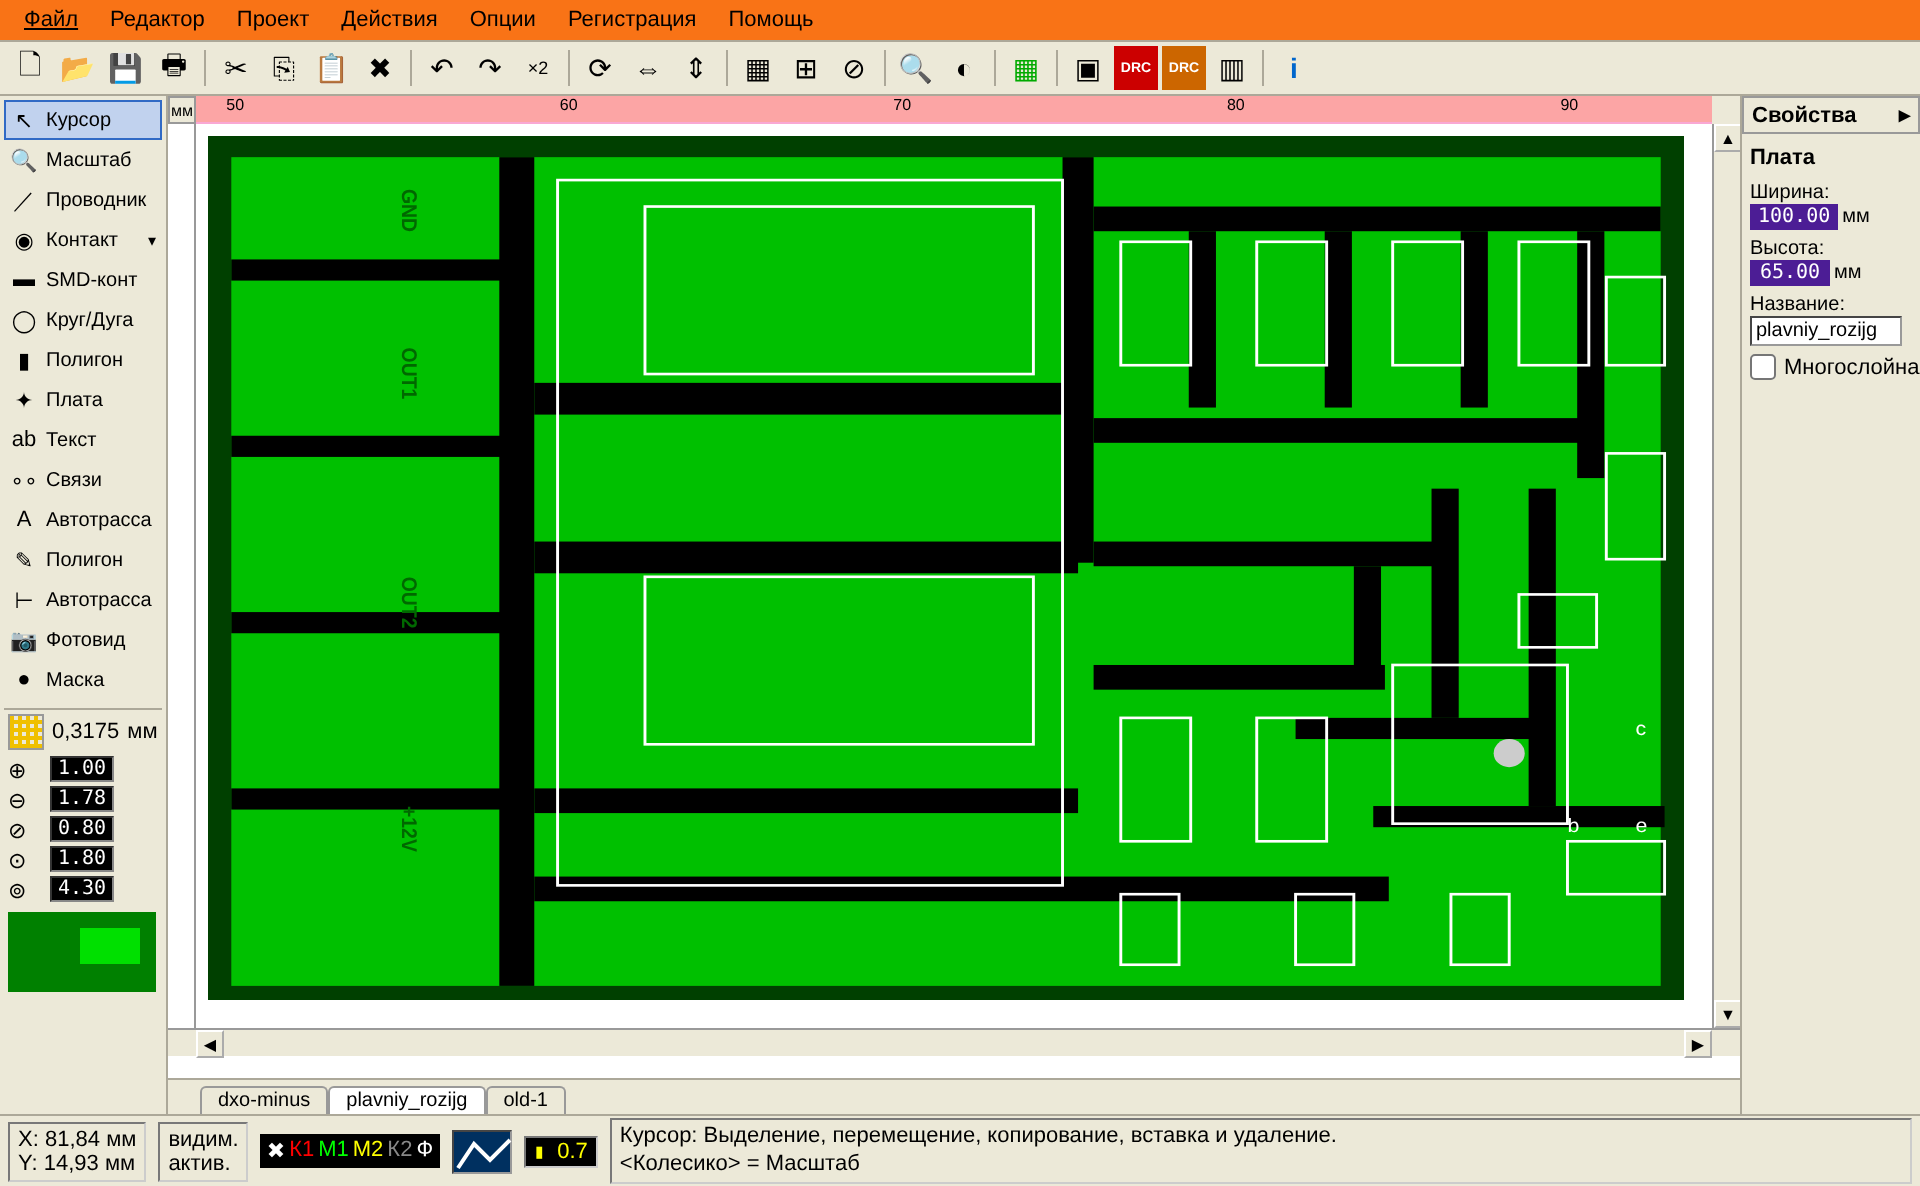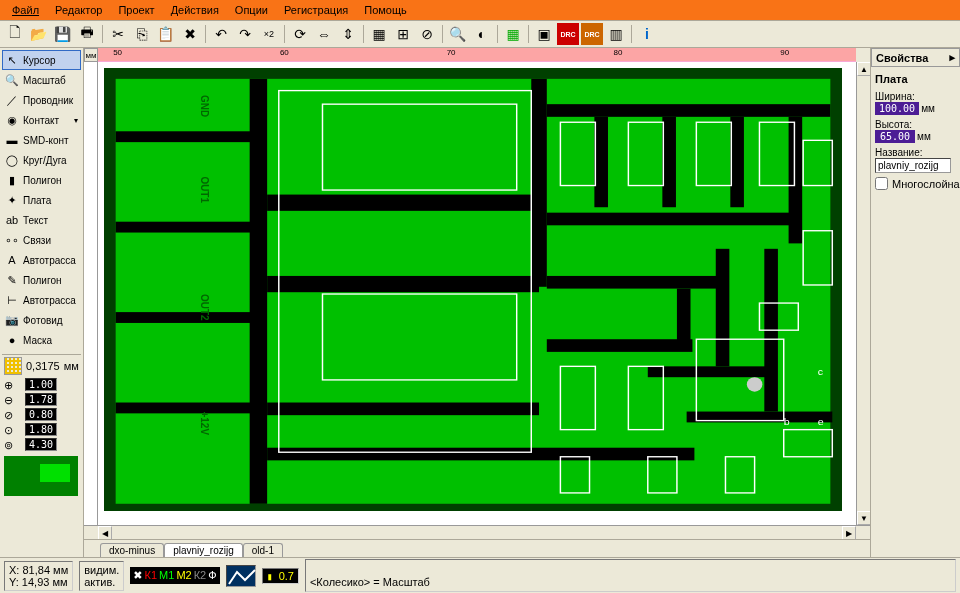--- a/index.html
+++ b/index.html
@@ -28,21 +28,21 @@
 .ruler-h { flex:1; height:14px; background:#fca5a5; border-bottom:1px solid #f9a8d4; position:relative; font-size:8px; overflow:hidden;padding-left:12px; }
 .ruler-h .tick { position:absolute; top:0; font-size:8px; }
 .ruler-v { width:14px; background:#fff; border-right:1px solid #999; }
 .ruler-row { display:flex; }
 .canvas-row { flex:1; display:flex; overflow:hidden; }
 .canvas-wrap { flex:1; position:relative; overflow:hidden; background:#fff; }
 .pcb { position:absolute; left:6px; top:6px; right:14px; bottom:14px; background:#000; }
 .scrollbar-v { width:14px; background:#ece9d8; border-left:1px solid #999; position:relative; }
 .scrollbar-h { height:14px; background:#ece9d8; border-top:1px solid #999; display:flex; }
 .sb-btn { width:14px; height:14px; background:#ece9d8; border:1px outset #fff; font-size:8px; display:flex; align-items:center; justify-content:center; }
-.tabs-row { height:18px; background:#ece9d8; border-top:1px solid #aca899; display:flex; align-items:flex-end; padding-left:16px; gap:0; }
+.tabs-row { height:18px; background:#ece9d8; border-top:1px solid #aca899; display:flex; align-items:flex-end; padding-left:16px; gap:0;margin-top:11px; }
 .tab { padding:1px 8px; border:1px solid #999; border-bottom:none; background:#ece9d8; font-size:10px; border-radius:3px 3px 0 0; cursor:pointer; }
 .tab.active { background:#fff; }
 .right-panel { width:90px; background:#ece9d8; border-left:1px solid #aca899; padding:0; }
 .prop-title { background:#ece9d8; border:1px solid #999; padding:2px 4px; font-weight:bold; display:flex; justify-content:space-between; align-items:center; }
 .prop-body { padding:6px 4px; }
 .prop-sect { font-weight:bold; margin-bottom:6px; }
 .prop-row { margin-bottom:4px; }
 .prop-row label { display:block; font-size:10px; }
 .prop-val-row { display:flex; align-items:center; gap:2px; }
 .prop-val { background:#4c1d95; color:#fff; font-family:monospace; font-size:10px; padding:1px 4px; min-width:40px; text-align:center; }
@@ -356,16 +356,16 @@
   </div>
   <div class="status-swatch">
     <svg width="30" height="22">
         <path d="M2 18 L10 6 L18 14 L28 4" stroke="#fff" fill="none" stroke-width="2"></path>
       </svg>
   </div>
   <div class="status-cell" style="padding:0;">
     <div class="status-mini">▮ <span>0.7</span></div>
   </div>
   <div class="status-hint">
-    <br>
+    <span>Курсор: Выделение, перемещение, копирование, вставка и удаление.</span><br>
     <span>&lt;Колесико&gt; = Масштаб</span>
   </div>
 </div>
 
 </body></html>

